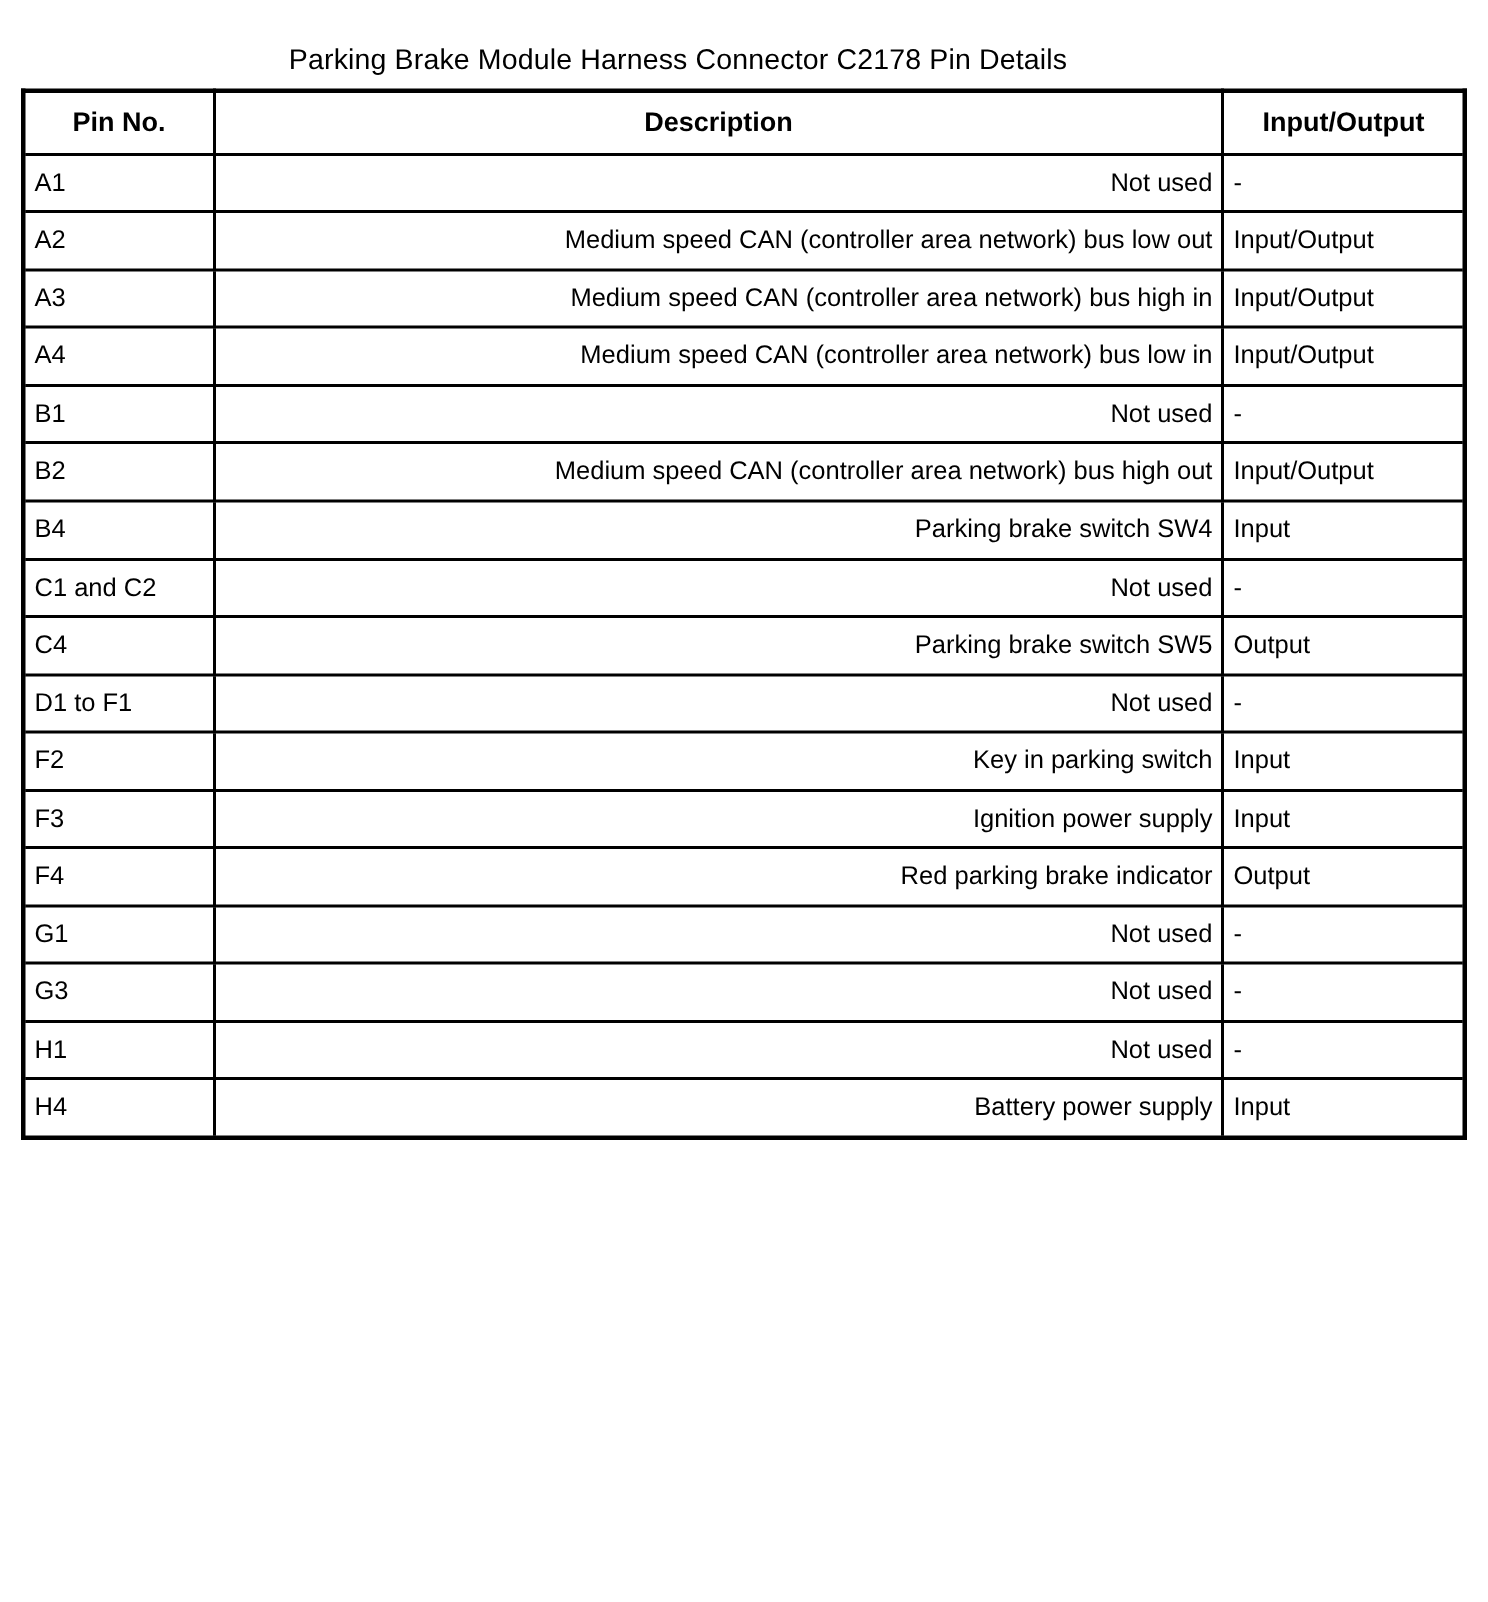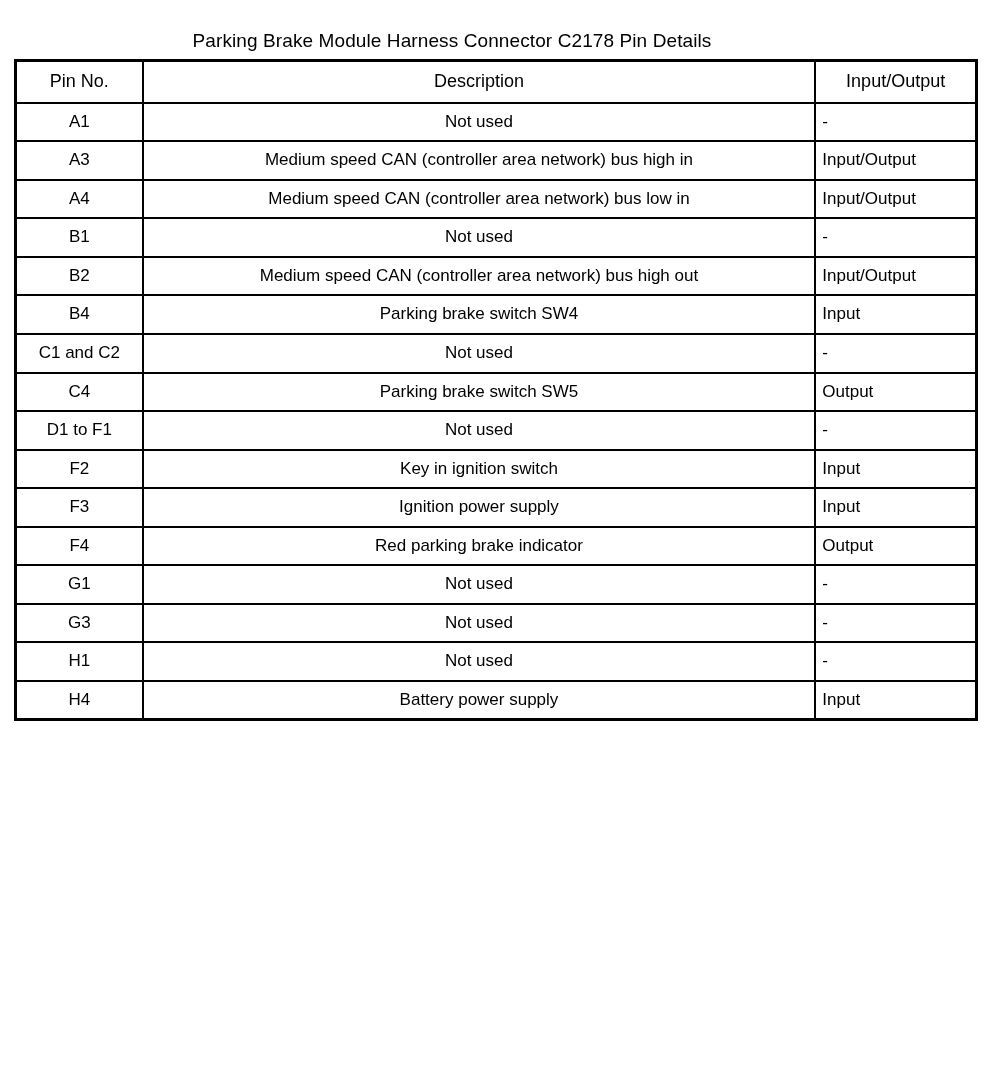--- a/index.html
+++ b/index.html
@@ -45,31 +45,31 @@
   table.pin-table td {
     border: 2px solid #000;
     font-size: 17px;
     line-height: 1.15;
     padding: 8px 6px 9px 6px;
     vertical-align: middle;
     white-space: nowrap;
     overflow: hidden;
   }
   table.pin-table th {
-    font-weight: normal;
+    font-weight: bold;
     text-align: center;
     font-size: 18px;
     padding: 9px 4px 10px 4px;
   }
   col.c-pin   { width: 127px; }
   col.c-desc  { width: 672px; }
   col.c-io    { width: 161px; }
 
-  td.pin  { text-align: center;  padding-left: 7px; }
-  td.desc { text-align: center;  padding-left: 9px; }
+  td.pin  { text-align: left;  padding-left: 7px; }
+  td.desc { text-align: right;  padding-left: 9px; }
   td.io   { text-align: left;  padding-left: 7px; }
 </style>
 </head>
 <body>
 
 <div id="page">
 
   <h1 class="doc-title">Parking Brake Module Harness Connector C2178 Pin Details</h1>
 
   <div class="table-wrap">
@@ -84,20 +84,25 @@
           <th>Pin No.</th>
           <th>Description</th>
           <th>Input/Output</th>
         </tr>
       </thead>
       <tbody id="table-body">
           <tr>
             <td class="pin">A1</td>
             <td class="desc">Not used</td>
             <td class="io">-</td>
+          </tr>
+          <tr>
+            <td class="pin">A2</td>
+            <td class="desc">Medium speed CAN (controller area network) bus low out</td>
+            <td class="io">Input/Output</td>
           </tr>
           <tr>
             <td class="pin">A3</td>
             <td class="desc">Medium speed CAN (controller area network) bus high in</td>
             <td class="io">Input/Output</td>
           </tr>
           <tr>
             <td class="pin">A4</td>
             <td class="desc">Medium speed CAN (controller area network) bus low in</td>
             <td class="io">Input/Output</td>
@@ -127,21 +132,21 @@
             <td class="desc">Parking brake switch SW5</td>
             <td class="io">Output</td>
           </tr>
           <tr>
             <td class="pin">D1 to F1</td>
             <td class="desc">Not used</td>
             <td class="io">-</td>
           </tr>
           <tr>
             <td class="pin">F2</td>
-            <td class="desc">Key in ignition switch</td>
+            <td class="desc">Key in parking switch</td>
             <td class="io">Input</td>
           </tr>
           <tr>
             <td class="pin">F3</td>
             <td class="desc">Ignition power supply</td>
             <td class="io">Input</td>
           </tr>
           <tr>
             <td class="pin">F4</td>
             <td class="desc">Red parking brake indicator</td>

